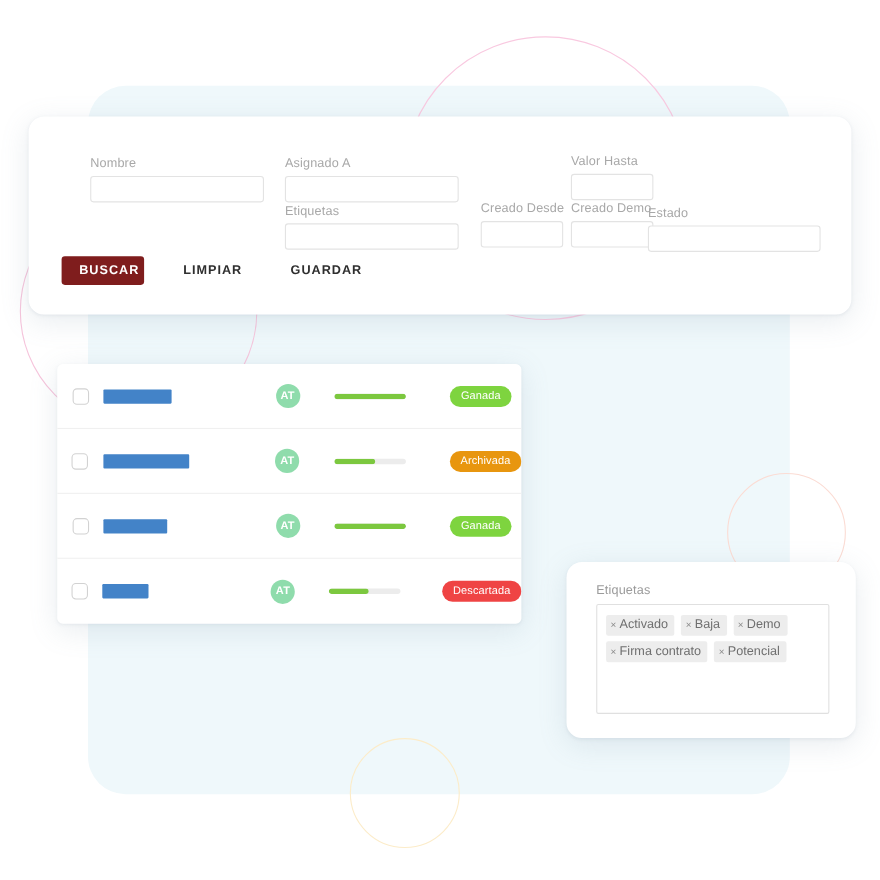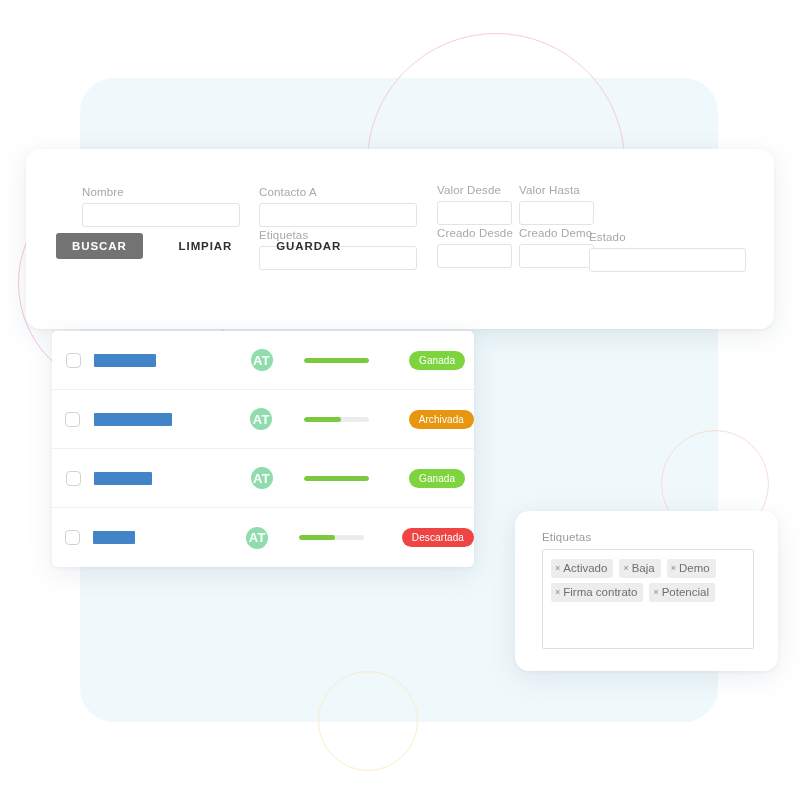--- a/index.html
+++ b/index.html
@@ -83,21 +83,20 @@
                 0 1px 3px rgba(120, 140, 160, 0.10);
     z-index: 5;
   }
 
   
   #search-card {
     left: 26px;
     top: 106px;
     width: 748px;
     height: 180px;
-    margin-top: 43px;
   }
   .field {
     position: absolute;
   }
   .field-label {
     font-size: 11.5px;
     color: #a8a8a8;
     letter-spacing: 0.15px;
     margin-bottom: 4px;
     white-space: nowrap;
@@ -120,28 +119,28 @@
   .btn-row {
     position: absolute;
     left: 56px;
     top: 233px;
     display: flex;
     align-items: center;
     gap: 0px;
     z-index: 6;
   }
   .btn-primary {
-    background: #737373;
+    background: #7f1d1d;
     color: #ffffff;
     border: none;
     border-radius: 3px;
     font-size: 11.5px;
     font-weight: bold;
     letter-spacing: 0.9px;
-    padding: 7px 16px 7px 16px;
+    padding: 7px 4px 7px 16px;
     cursor: pointer;
     font-family: "Liberation Sans", sans-serif;
   }
   .btn-text {
     background: transparent;
     border: none;
     color: #2f2f2f;
     font-size: 11.5px;
     font-weight: bold;
     letter-spacing: 0.9px;
@@ -201,21 +200,21 @@
     display: flex;
     justify-content: center;
     align-items: center;
   }
   .avatar {
     width: 22px;
     height: 22px;
     border-radius: 50%;
     background: #8fdcac;
     color: #ffffff;
-    font-size: 13px;
+    font-size: 10px;
     font-weight: bold;
     letter-spacing: 0.3px;
     display: flex;
     align-items: center;
     justify-content: center;
   }
   .cell-progress {
     width: 105px;
     display: flex;
     align-items: center;
@@ -310,28 +309,24 @@
   <div class="circle circle-cream-bottom"></div>
 
   <div class="card" id="search-card">
 
     <div class="field" style="left:56px; top:36px; width:158px;">
       <div class="field-label">Nombre</div>
       <input class="field-input" type="text" placeholder="" style="">
     </div>
 
     <div class="field" style="left:233px; top:36px; width:158px;">
-      <div class="field-label">Contacto A</div>
-      <input class="field-input" type="text" placeholder="" style="">
-    </div>
-
-    <div class="field" style="left:411px; top:34px; width:75px;">
-      <div class="field-label">Valor Desde</div>
-      <input class="field-input" type="text" placeholder="" style="">
-    </div>
+      <div class="field-label">Asignado A</div>
+      <input class="field-input" type="text" placeholder="" style="">
+    </div>
+
 
     <div class="field" style="left:493px; top:34px; width:75px;">
       <div class="field-label">Valor Hasta</div>
       <input class="field-input" type="text" placeholder="" style="">
     </div>
 
 
 
     <div class="field" style="left:233px; top:79px; width:158px;">
       <div class="field-label">Etiquetas</div>

